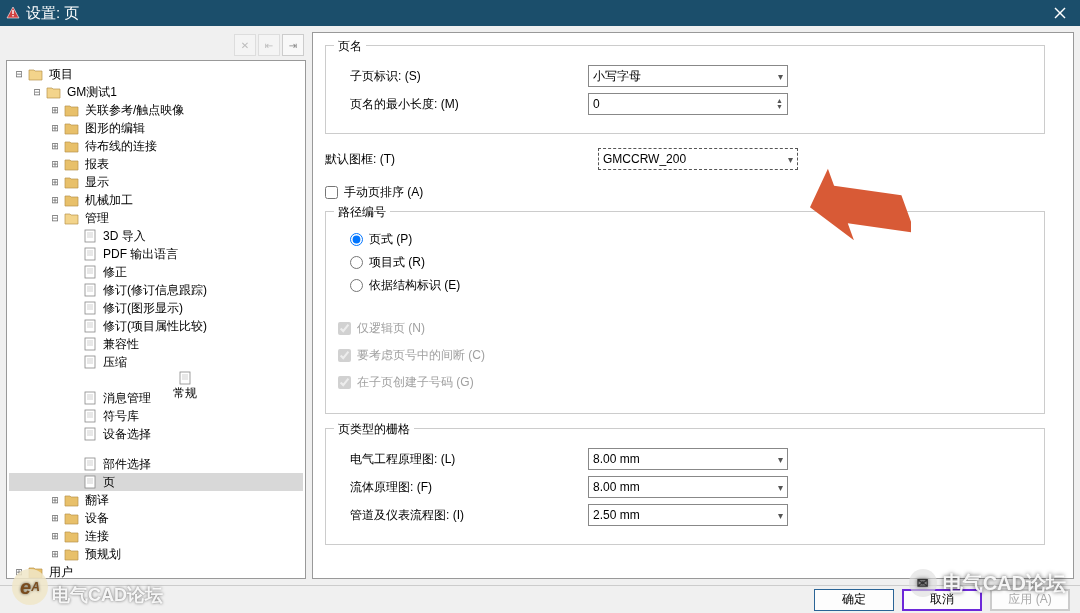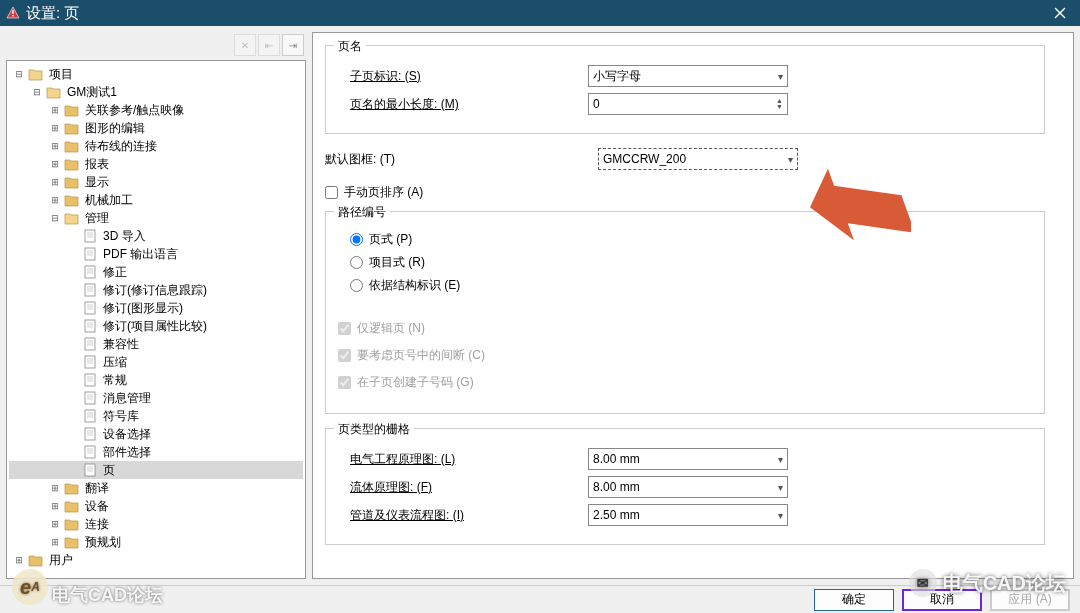--- a/index.html
+++ b/index.html
@@ -23,21 +23,21 @@
 .tree-node .folder-icon { width: 16px; height: 14px; margin: 0 3px; display: inline-flex; align-items: center; justify-content: center; }
 .tree-node.selected { background: #d8d8d8; }
 .tree-node .label { padding: 0 2px; }
 
 .right-panel { flex: 1; border: 1px solid #999; background: #fff; display: flex; flex-direction: column; position: relative; }
 .form-scroll { flex: 1; overflow-y: scroll; padding: 12px 28px 12px 12px; }
 .fieldset { border: 1px solid #ccc; padding: 8px 12px 12px; margin-bottom: 14px; font-size: 12px; }
 .fieldset .legend { background: #fff; padding: 0 4px; margin-left: -4px; position: relative; top: -16px; display: inline-block; text-align: center; }
 .fieldset .inner { margin-top: -12px; }
 .row { display: flex; align-items: center; margin: 6px 0; }
-.row .lbl { flex: 0 0 250px; padding-left: 12px; text-decoration: underline; }
+.row .lbl { flex: 0 0 250px; padding-left: 12px; }
 .standalone-row { display: flex; align-items: center; margin: 6px 0 14px; font-size: 12px; gap: 11px; }
 .standalone-row .lbl { flex: 0 0 262px; }
 .ctrl-select { width: 200px; height: 22px; border: 1px solid #888; background: #fff; font-size: 12px; padding: 0 4px; display: flex; align-items: center; justify-content: space-between; }
 .ctrl-select.focused { border: 1px dashed #555; }
 .ctrl-select .arrow { color: #555; font-size: 10px; }
 .ctrl-numeric { width: 200px; height: 22px; border: 1px solid #888; background: #fff; font-size: 12px; padding: 0 4px; display: flex; align-items: center; justify-content: space-between; }
 .ctrl-numeric .spinners { display: flex; flex-direction: column; font-size: 7px; line-height: 6px; color: #555; }
 
 .checkbox-row { display: flex; align-items: center; margin: 10px 0; font-size: 12px; }
 .checkbox-row input { margin-right: 6px; }
@@ -264,21 +264,21 @@
           <span class="folder-icon">
             <svg width="14" height="14" viewBox="0 0 14 14">
               <rect x="2" y="1" width="10" height="12" fill="#fff" stroke="#888" stroke-width="0.8"></rect>
               <line x1="4" y1="4" x2="10" y2="4" stroke="#bbb" stroke-width="0.7"></line>
               <line x1="4" y1="6" x2="10" y2="6" stroke="#bbb" stroke-width="0.7"></line>
               <line x1="4" y1="8" x2="10" y2="8" stroke="#bbb" stroke-width="0.7"></line>
             </svg>
           </span>
           <span class="label">压缩</span>
         </div>
-        <div class="tree-node" style="padding-left: 58px;">
+        <div class="tree-node" style="padding-left: 58px; flex-direction: column;">
           <span class="expander"></span>
           <span class="folder-icon">
             <svg width="14" height="14" viewBox="0 0 14 14">
               <rect x="2" y="1" width="10" height="12" fill="#fff" stroke="#888" stroke-width="0.8"></rect>
               <line x1="4" y1="4" x2="10" y2="4" stroke="#bbb" stroke-width="0.7"></line>
               <line x1="4" y1="6" x2="10" y2="6" stroke="#bbb" stroke-width="0.7"></line>
               <line x1="4" y1="8" x2="10" y2="8" stroke="#bbb" stroke-width="0.7"></line>
             </svg>
           </span>
           <span class="label">常规</span>
@@ -312,21 +312,21 @@
           <span class="folder-icon">
             <svg width="14" height="14" viewBox="0 0 14 14">
               <rect x="2" y="1" width="10" height="12" fill="#fff" stroke="#888" stroke-width="0.8"></rect>
               <line x1="4" y1="4" x2="10" y2="4" stroke="#bbb" stroke-width="0.7"></line>
               <line x1="4" y1="6" x2="10" y2="6" stroke="#bbb" stroke-width="0.7"></line>
               <line x1="4" y1="8" x2="10" y2="8" stroke="#bbb" stroke-width="0.7"></line>
             </svg>
           </span>
           <span class="label">设备选择</span>
         </div>
-        <div class="tree-node" style="padding-left: 58px;">
+        <div class="tree-node" style="padding-left: 58px; margin-top: 12px;">
           <span class="expander"></span>
           <span class="folder-icon">
             <svg width="14" height="14" viewBox="0 0 14 14">
               <rect x="2" y="1" width="10" height="12" fill="#fff" stroke="#888" stroke-width="0.8"></rect>
               <line x1="4" y1="4" x2="10" y2="4" stroke="#bbb" stroke-width="0.7"></line>
               <line x1="4" y1="6" x2="10" y2="6" stroke="#bbb" stroke-width="0.7"></line>
               <line x1="4" y1="8" x2="10" y2="8" stroke="#bbb" stroke-width="0.7"></line>
             </svg>
           </span>
           <span class="label">部件选择</span>

